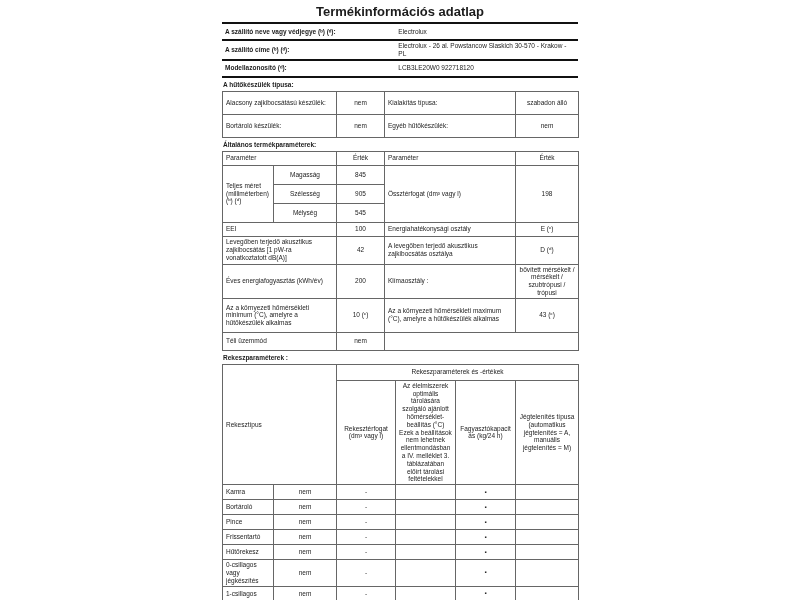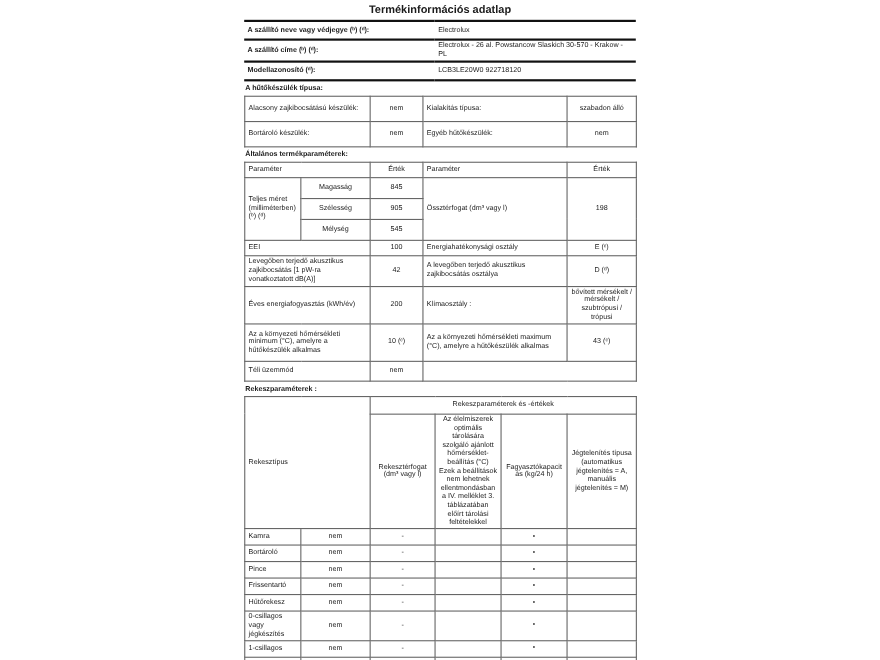--- a/index.html
+++ b/index.html
@@ -1,19 +1,19 @@
 <!DOCTYPE html>
 <html><head>
 <meta charset="utf-8">
 <style>
   html,body{margin:0;padding:0;background:#fff;}
   .canvas{position:relative;width:800px;height:600px;background:#fff;overflow:hidden;
     font-family:"Liberation Sans","DejaVu Sans",sans-serif;font-size:6.5px;color:#1c1c1c;}
   .page{width:356px;margin:0 auto;padding-top:2px;}
-  .doc-title{text-align:center;font-weight:bold;font-size:10px;padding:2px 0 3px 0;}
+  .doc-title{text-align:center;font-weight:bold;font-size:13px;padding:2px 0 3px 0;}
   table{width:100%;border-collapse:collapse;table-layout:fixed;}
   td{vertical-align:middle;padding:1px 3px;line-height:1.2;word-wrap:break-word;}
   
   .supplier{border-top:2px solid #111;}
   .supplier td{border:none;border-bottom:2px solid #111;height:13px;}
   .supplier .lbl{font-weight:bold;width:47%;}
   
   .section-heading{font-weight:bold;padding:3px 0 3px 1px;}
   
   .grid td{border:1px solid #666;}

